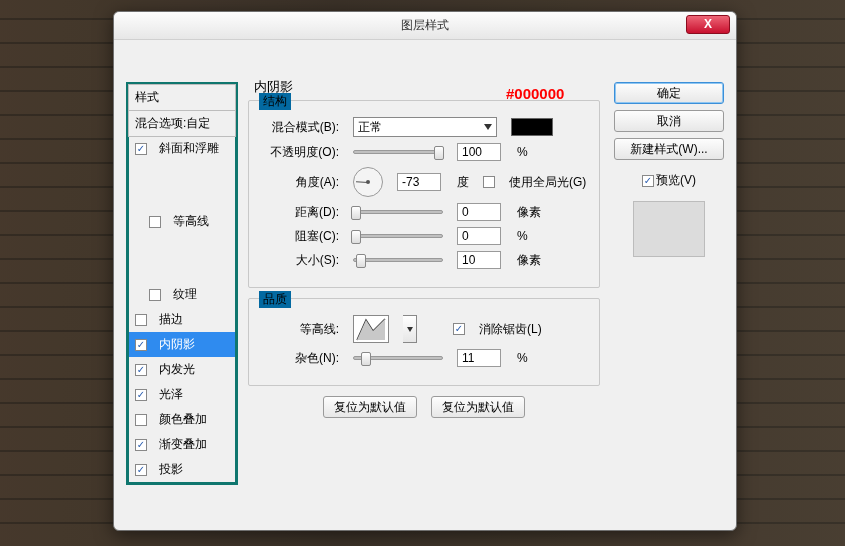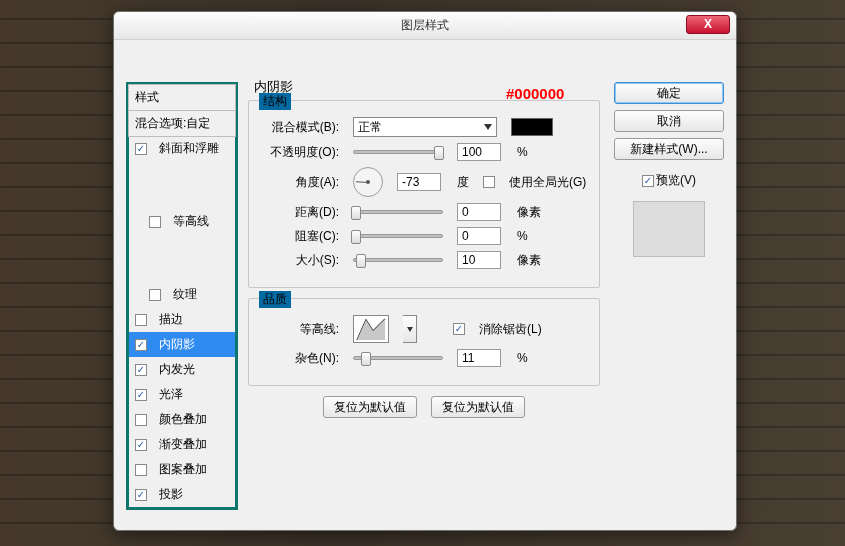--- a/index.html
+++ b/index.html
@@ -94,24 +94,20 @@
         </div>
       <div class="row">
           <span class="cb"></span>
           <span>颜色叠加</span>
         </div>
       <div class="row">
           <span class="cb chk"></span>
           <span>渐变叠加</span>
         </div>
       <div class="row">
-          <span class="cb"></span>
-          <span>图案叠加</span>
-        </div>
-      <div class="row">
           <span class="cb chk"></span>
           <span>投影</span>
         </div>
     </div>
 
     <div class="main">
       <div class="main-title">内阴影</div>
 
       <div class="fieldset">
         <span class="lg">结构</span>

